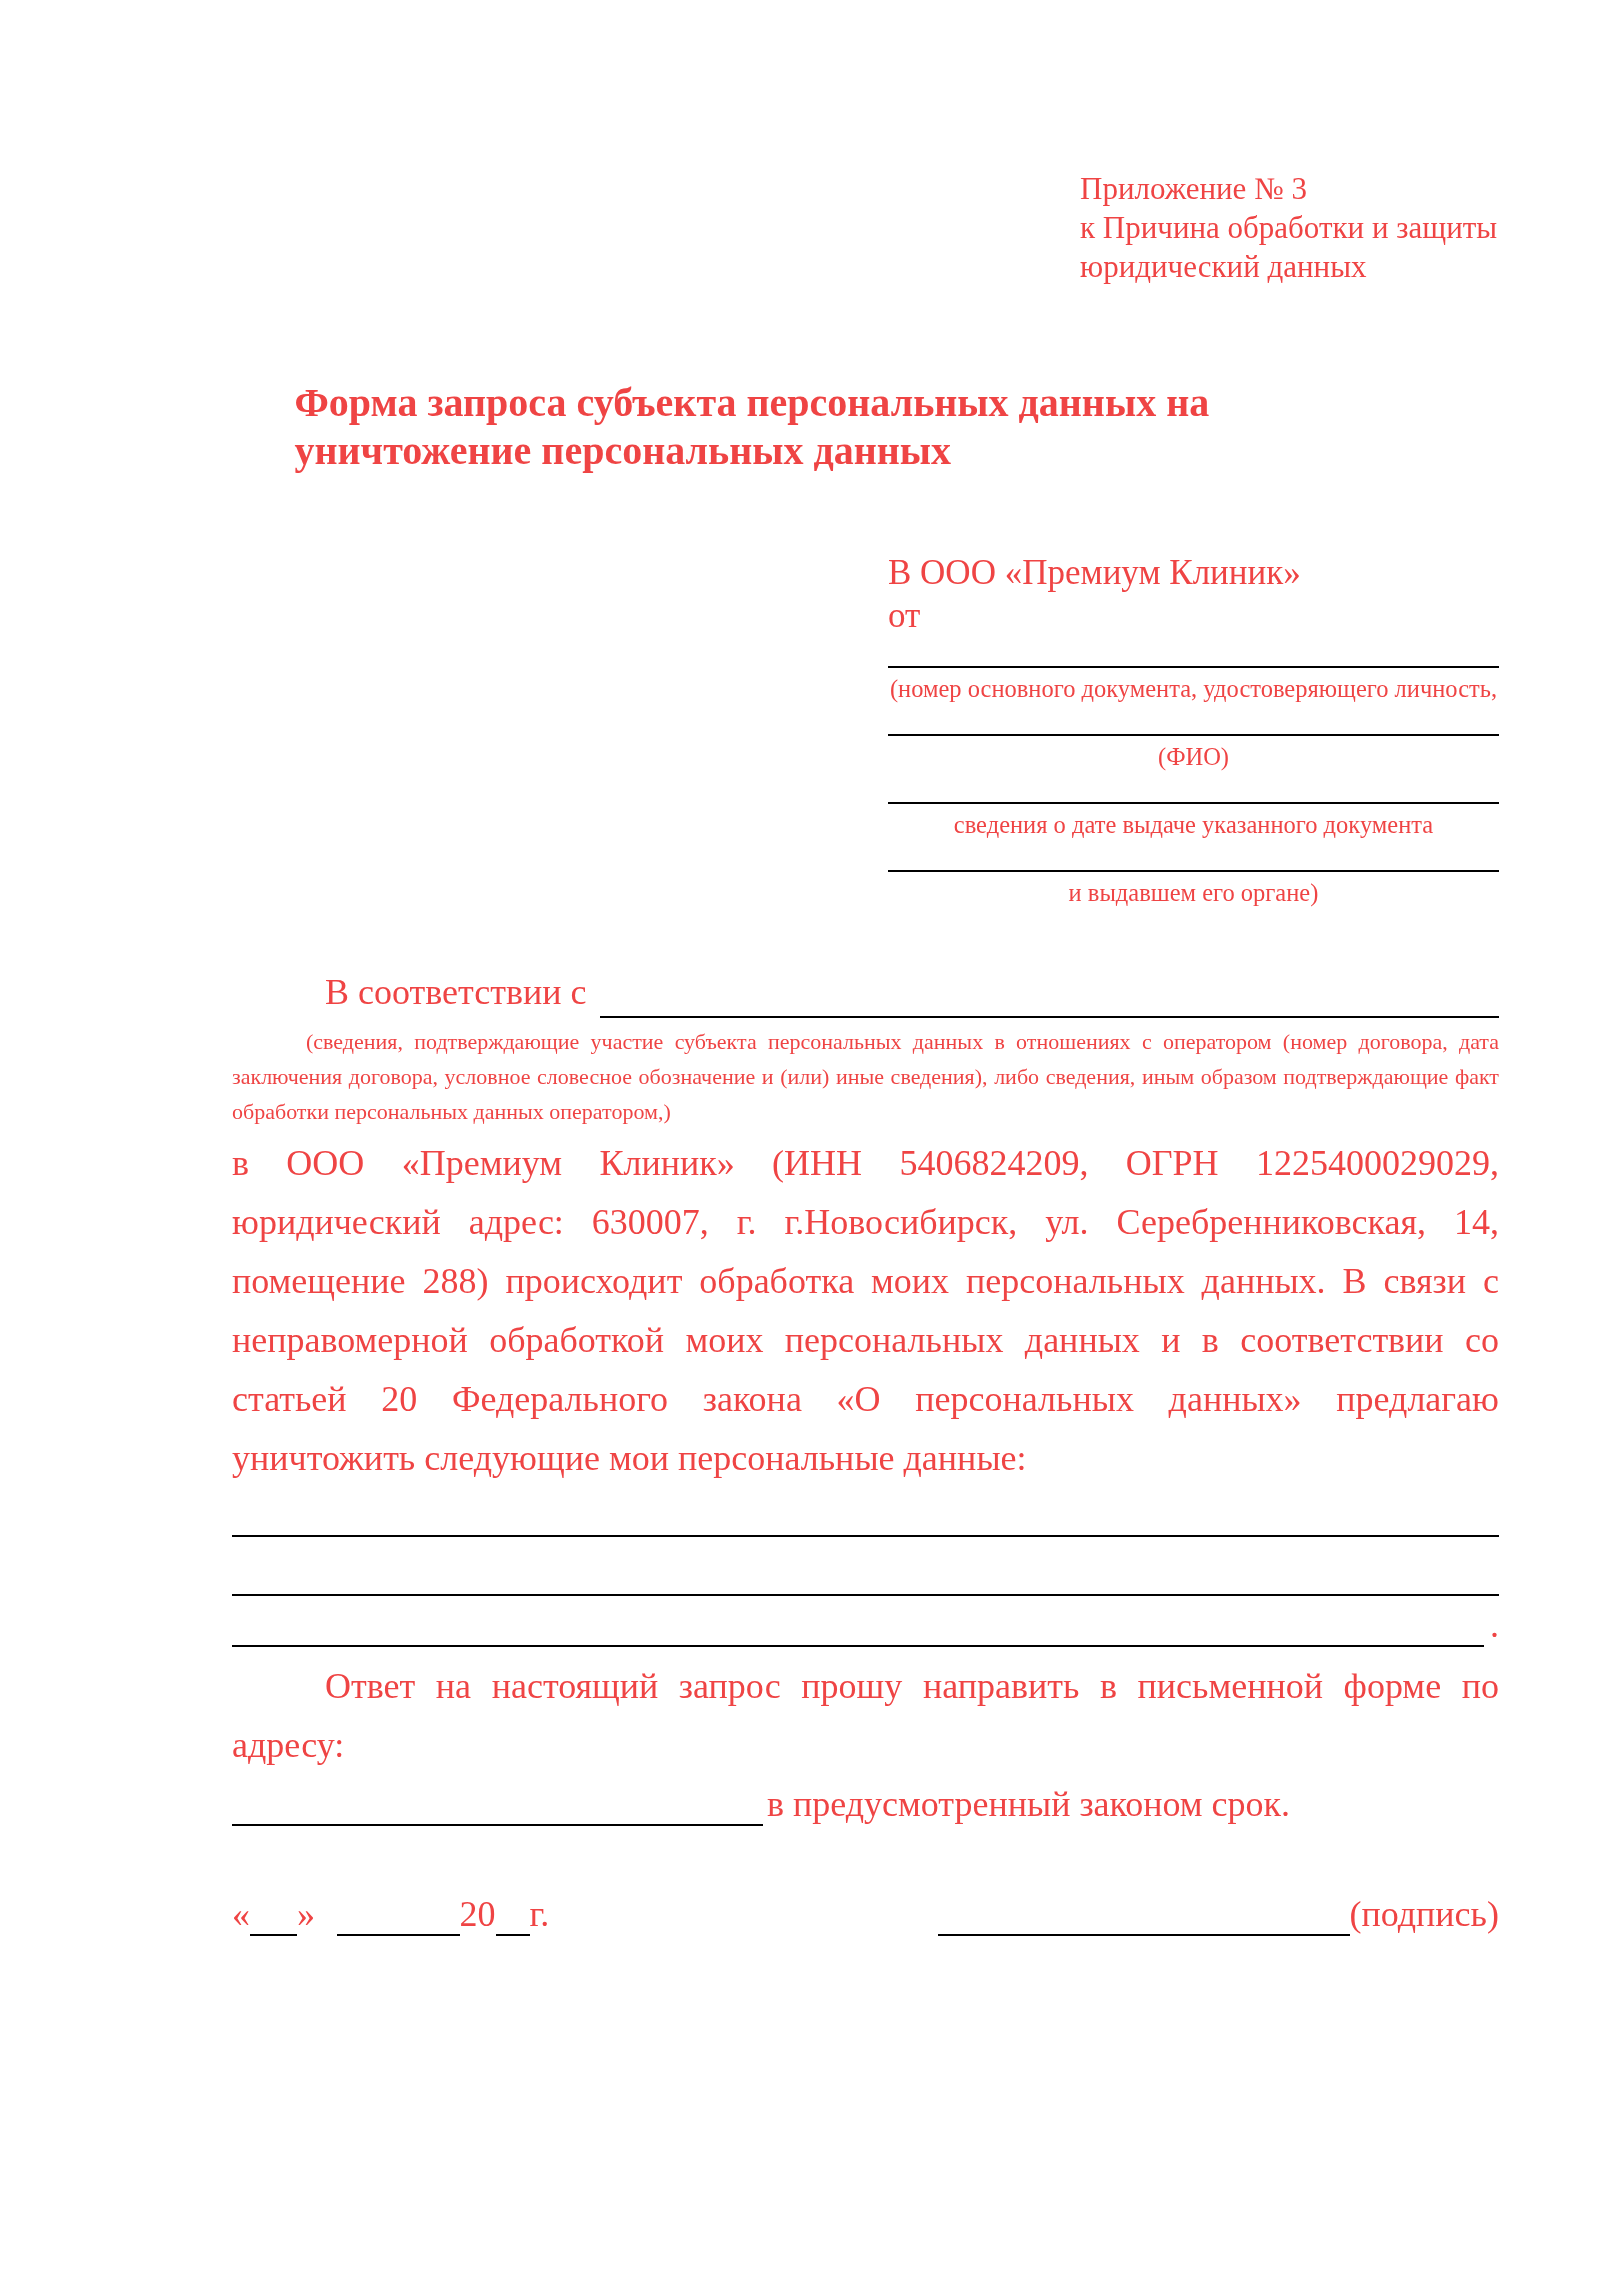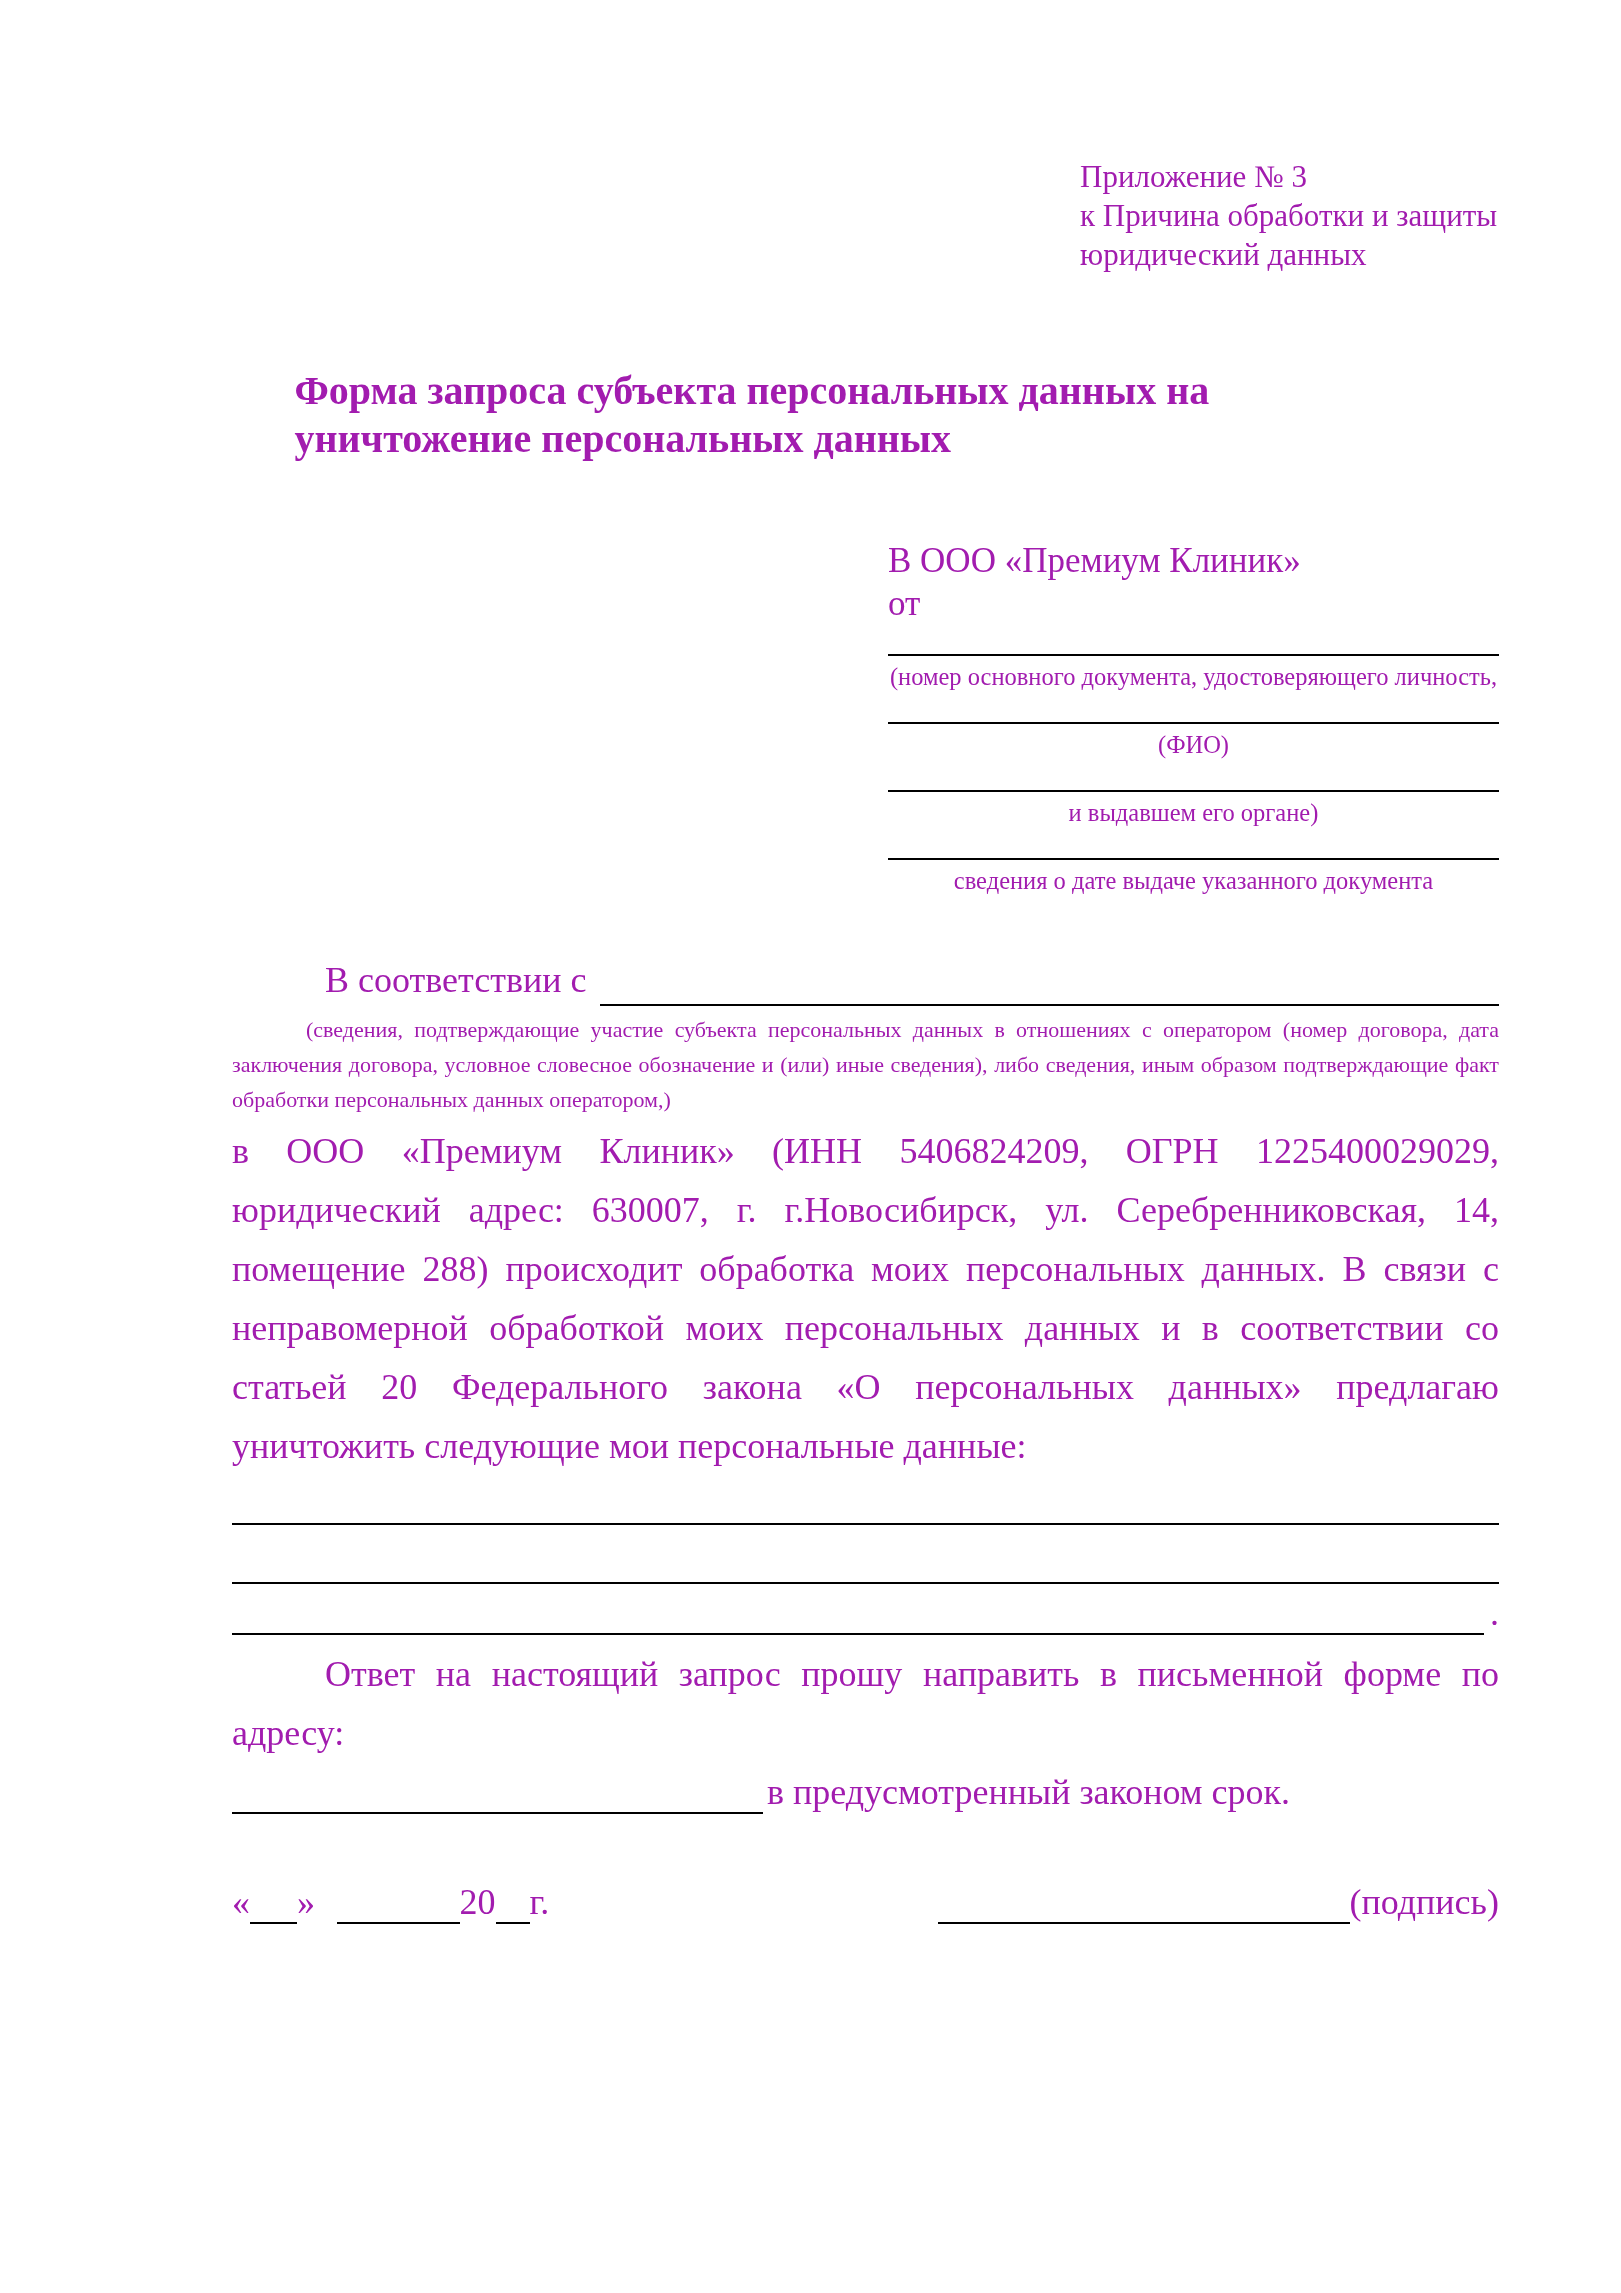--- a/index.html
+++ b/index.html
@@ -1,21 +1,21 @@
 <!DOCTYPE html>
 <html lang="ru"><head>
 <meta charset="utf-8">
 <style>
   html,body { margin:0; padding:0; background:#ffffff; }
   .page {
     position:relative;
     width:1621px; height:2022px;
-    margin:0 auto;
+    margin:12px auto;
     background:#ffffff;
-    color:#a21caf;
+    color:#ef4444;
     font-family:"Liberation Serif","DejaVu Serif",serif;
     box-sizing:border-box;
     padding:157px 122px 0 232px; 
     overflow:hidden;
   }
   
   .header-block {
     margin-left:848px;
     width:421px;
     font-size:31px;
@@ -117,26 +117,26 @@
       <div class="cap">(номер основного документа, удостоверяющего личность,</div>
     </div>
 
     <div class="field">
       <div class="rule"></div>
       <div class="cap">(ФИО)</div>
     </div>
 
     <div class="field">
       <div class="rule"></div>
-      <div class="cap">и выдавшем его органе)</div>
+      <div class="cap">сведения о дате выдаче указанного документа</div>
     </div>
 
     <div class="field">
       <div class="rule"></div>
-      <div class="cap">сведения о дате выдаче указанного документа</div>
+      <div class="cap">и выдавшем его органе)</div>
     </div>
   </div>
 
   <div class="lead-row">
     <span class="indent"></span>
     <span class="txt">В соответствии с</span>
     <span class="fill"></span>
   </div>
   <p class="note">(сведения, подтверждающие участие субъекта персональных данных в отношениях с оператором (номер договора, дата заключения договора, условное словесное обозначение и (или) иные сведения), либо сведения, иным образом подтверждающие факт обработки персональных данных оператором,)</p>
 

